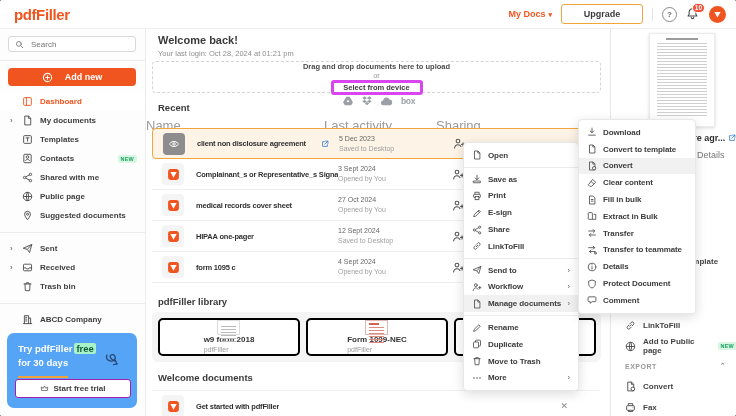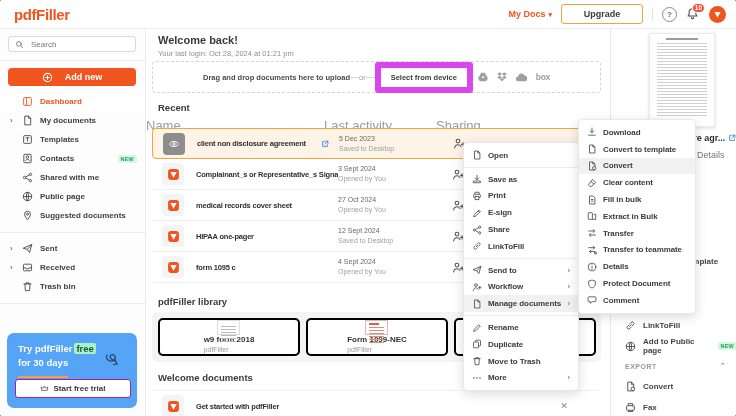--- a/index.html
+++ b/index.html
@@ -50,25 +50,25 @@
              border-bottom:2px solid #f3a13c;padding-bottom:8px;}
   .trialbtn{position:absolute;left:8px;top:46px;width:114px;height:17px;background:#fff;border:1px solid #a21caf;
             border-radius:3px;display:flex;align-items:center;justify-content:center;gap:4px;font-size:8px;
             font-weight:700;color:#3b3b3b;cursor:pointer;}
 
   
   .main{position:absolute;left:146px;top:28px;width:464px;bottom:0;background:#fff;}
   .wtitle{position:absolute;left:12px;top:6px;font-size:11px;font-weight:700;color:#3a3a3a;}
   .wlogin{position:absolute;left:12px;top:21px;font-size:7.5px;color:#8e8e8e;}
   .upload{position:absolute;left:6px;top:33px;width:449px;height:32px;border:1px dashed #d4d4d4;border-radius:4px;
-          box-sizing:border-box;display:flex;align-items:center;justify-content:center;background:#fff;}
+          box-sizing:border-box;display:flex;align-items:center;justify-content:space-between;background:#fff;flex-direction:column;}
   .dragtxt{font-size:7.5px;font-weight:700;color:#4a4a4a;}
   .dash{width:9px;height:1px;background:#d9d9d9;}
   .ortxt{font-size:7.5px;color:#9a9a9a;}
-  .selbtn{width:86px;height:19px;border:6px solid #d946ef;border-radius:3px;background:#fff;font-size:7.5px;
+  .selbtn{width:86px;height:19px;border:3px solid #d946ef;border-radius:3px;background:#fff;font-size:7.5px;
           font-weight:700;color:#3c3c3c;display:flex;align-items:center;justify-content:center;cursor:pointer;}
   .clouds{display:flex;align-items:center;gap:7px;margin-left:4px;}
   .boxlogo{font-size:8.5px;font-weight:800;color:#9aa0a6;letter-spacing:-.3px;}
   .sec-title{font-size:9.5px;font-weight:700;color:#3a3a3a;}
   .thead{position:absolute;left:0;right:8px;top:90px;display:flex;font-size:13px;color:#9b9b9b;}
   .th-name{width:178px;}
   .th-act{width:112px;}
   .rows{position:absolute;left:6px;top:100px;width:448px;}
   .row{position:relative;height:31px;display:flex;align-items:center;border-bottom:1px solid #efefef;box-sizing:border-box;cursor:pointer;}
   .row.selected{border:1px solid #f2a53d;border-radius:4px;background:#fdf3e6;}
@@ -243,20 +243,29 @@
         </svg>
         <span>Received</span>
       </div>
       <div class="nav-item">
         <svg width="11" height="11" viewBox="0 0 12 12" stroke="#4a4a4a" fill="none" stroke-width="1" stroke-linecap="round">
           <path d="M2.2 3.2h7.6M4.5 3.2V2h3v1.2M3.2 3.2l.5 7.3h4.6l.5-7.3"></path>
         </svg>
         <span>Trash bin</span>
       </div>
       <div class="nav-gap"></div>
+      <div class="nav-item">
+        <svg width="11" height="11" viewBox="0 0 12 12" stroke="#4a4a4a" fill="none" stroke-width="1" stroke-linecap="round">
+          <path d="M2.6 10.5V1.8h4.6v8.7"></path>
+            <path d="M7.2 4.4h2.2v6.1"></path>
+            <path d="M1.6 10.5h9"></path>
+            <path d="M4 3.6h1.2M4 5.6h1.2M4 7.6h1.2"></path>
+        </svg>
+        <span>ABCD Company</span>
+      </div>
     </div>
     <div class="promo">
       <svg class="abs" style="right:12px;top:12px" width="22" height="24" viewBox="0 0 22 24" fill="none" stroke="#2b4a77" stroke-width="1.3" stroke-linecap="round">
         <path d="M4 10c-2 4 3 8 7 5 3-2 0-7-3-5-2 1.4 0 5 4 6"></path>
           <path d="M10.5 13.5 12 17l-3.4.6" transform="translate(2 2)"></path>
       </svg>
       <div class="l1">
         <span>Try pdfFiller</span><span class="hl">free</span>
       </div>
       <div class="l2">for 30 days</div>

